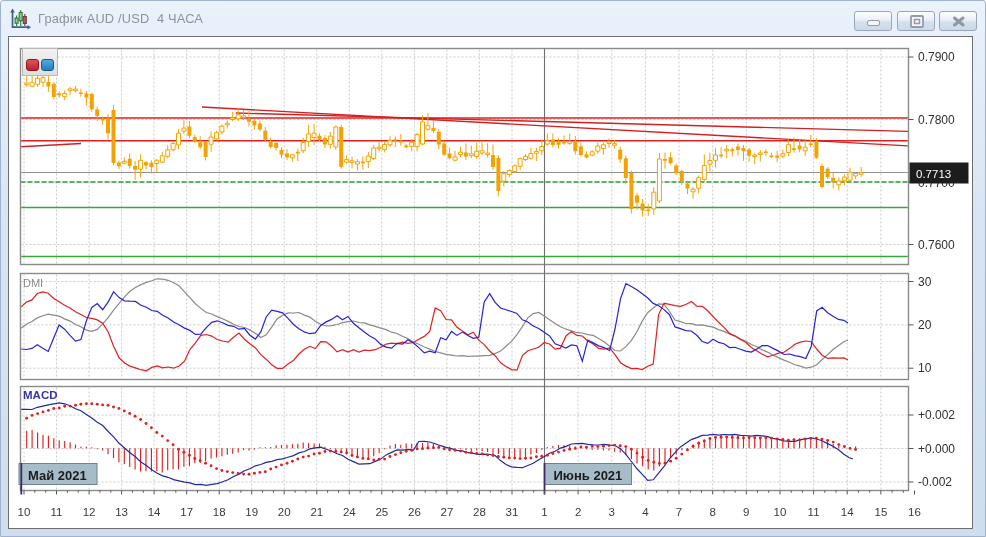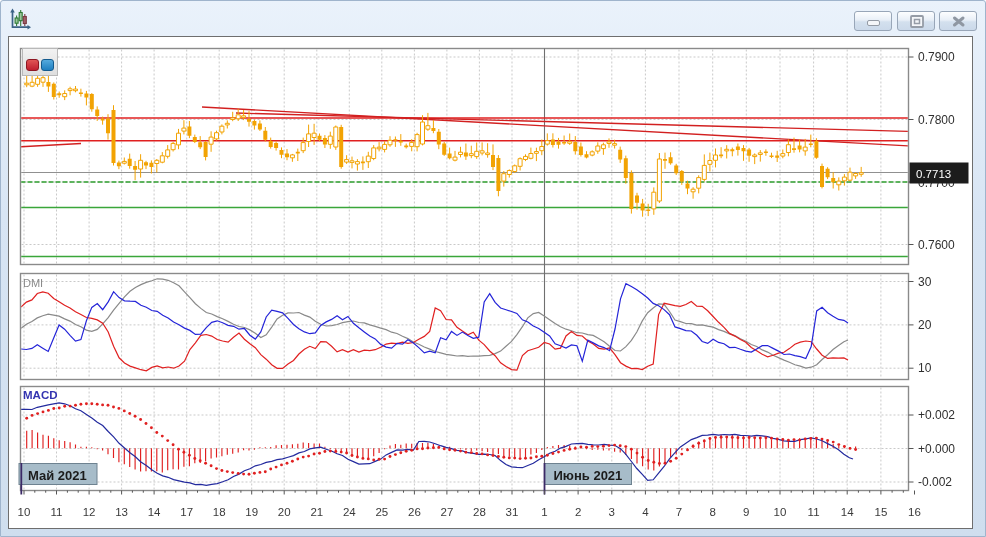--- a/index.html
+++ b/index.html
@@ -22,20 +22,21 @@
 <path d="M7.6 8.5V19"></path>
 <rect x="6.1" y="11" width="3" height="5.2" fill="#9cc79c"></rect>
 <path d="M11.7 3V19"></path>
 <rect x="10.2" y="5.5" width="3" height="8.2" fill="#9cc79c"></rect>
 </g>
 <g stroke="#7c3a42" stroke-width="1.1">
 <path d="M15.8 7V19"></path>
 <rect x="14.3" y="9.5" width="3" height="7" fill="#a0606a"></rect>
 </g>
 </svg>
+<div id="title">График AUD /USD  4 ЧАСА</div>
 
 <div style="position:absolute;top:10px;width:38px;height:20px;border:1px solid #98a6b8;border-radius:3px;
 background:linear-gradient(#fdfeff,#e8eff7 45%,#d3e0ee 55%,#cbd9ea);left:853px">
  <div style="position:absolute;left:12px;top:8px;width:13px;height:6px;border:1.6px solid #949ba5;border-radius:2px;background:#f4f6f9"></div>
 </div>
 <div style="position:absolute;top:10px;width:38px;height:20px;border:1px solid #98a6b8;border-radius:3px;
 background:linear-gradient(#fdfeff,#e8eff7 45%,#d3e0ee 55%,#cbd9ea);left:895.5px">
  <svg width="38" height="20" style="position:absolute;left:0;top:0">
   <rect x="13" y="4" width="12" height="11" fill="#f4f6f9" stroke="#959ca6" stroke-width="1.8" rx="1"></rect>
   <rect x="16.5" y="7.5" width="5" height="4" fill="none" stroke="#959ca6" stroke-width="1.5"></rect>

